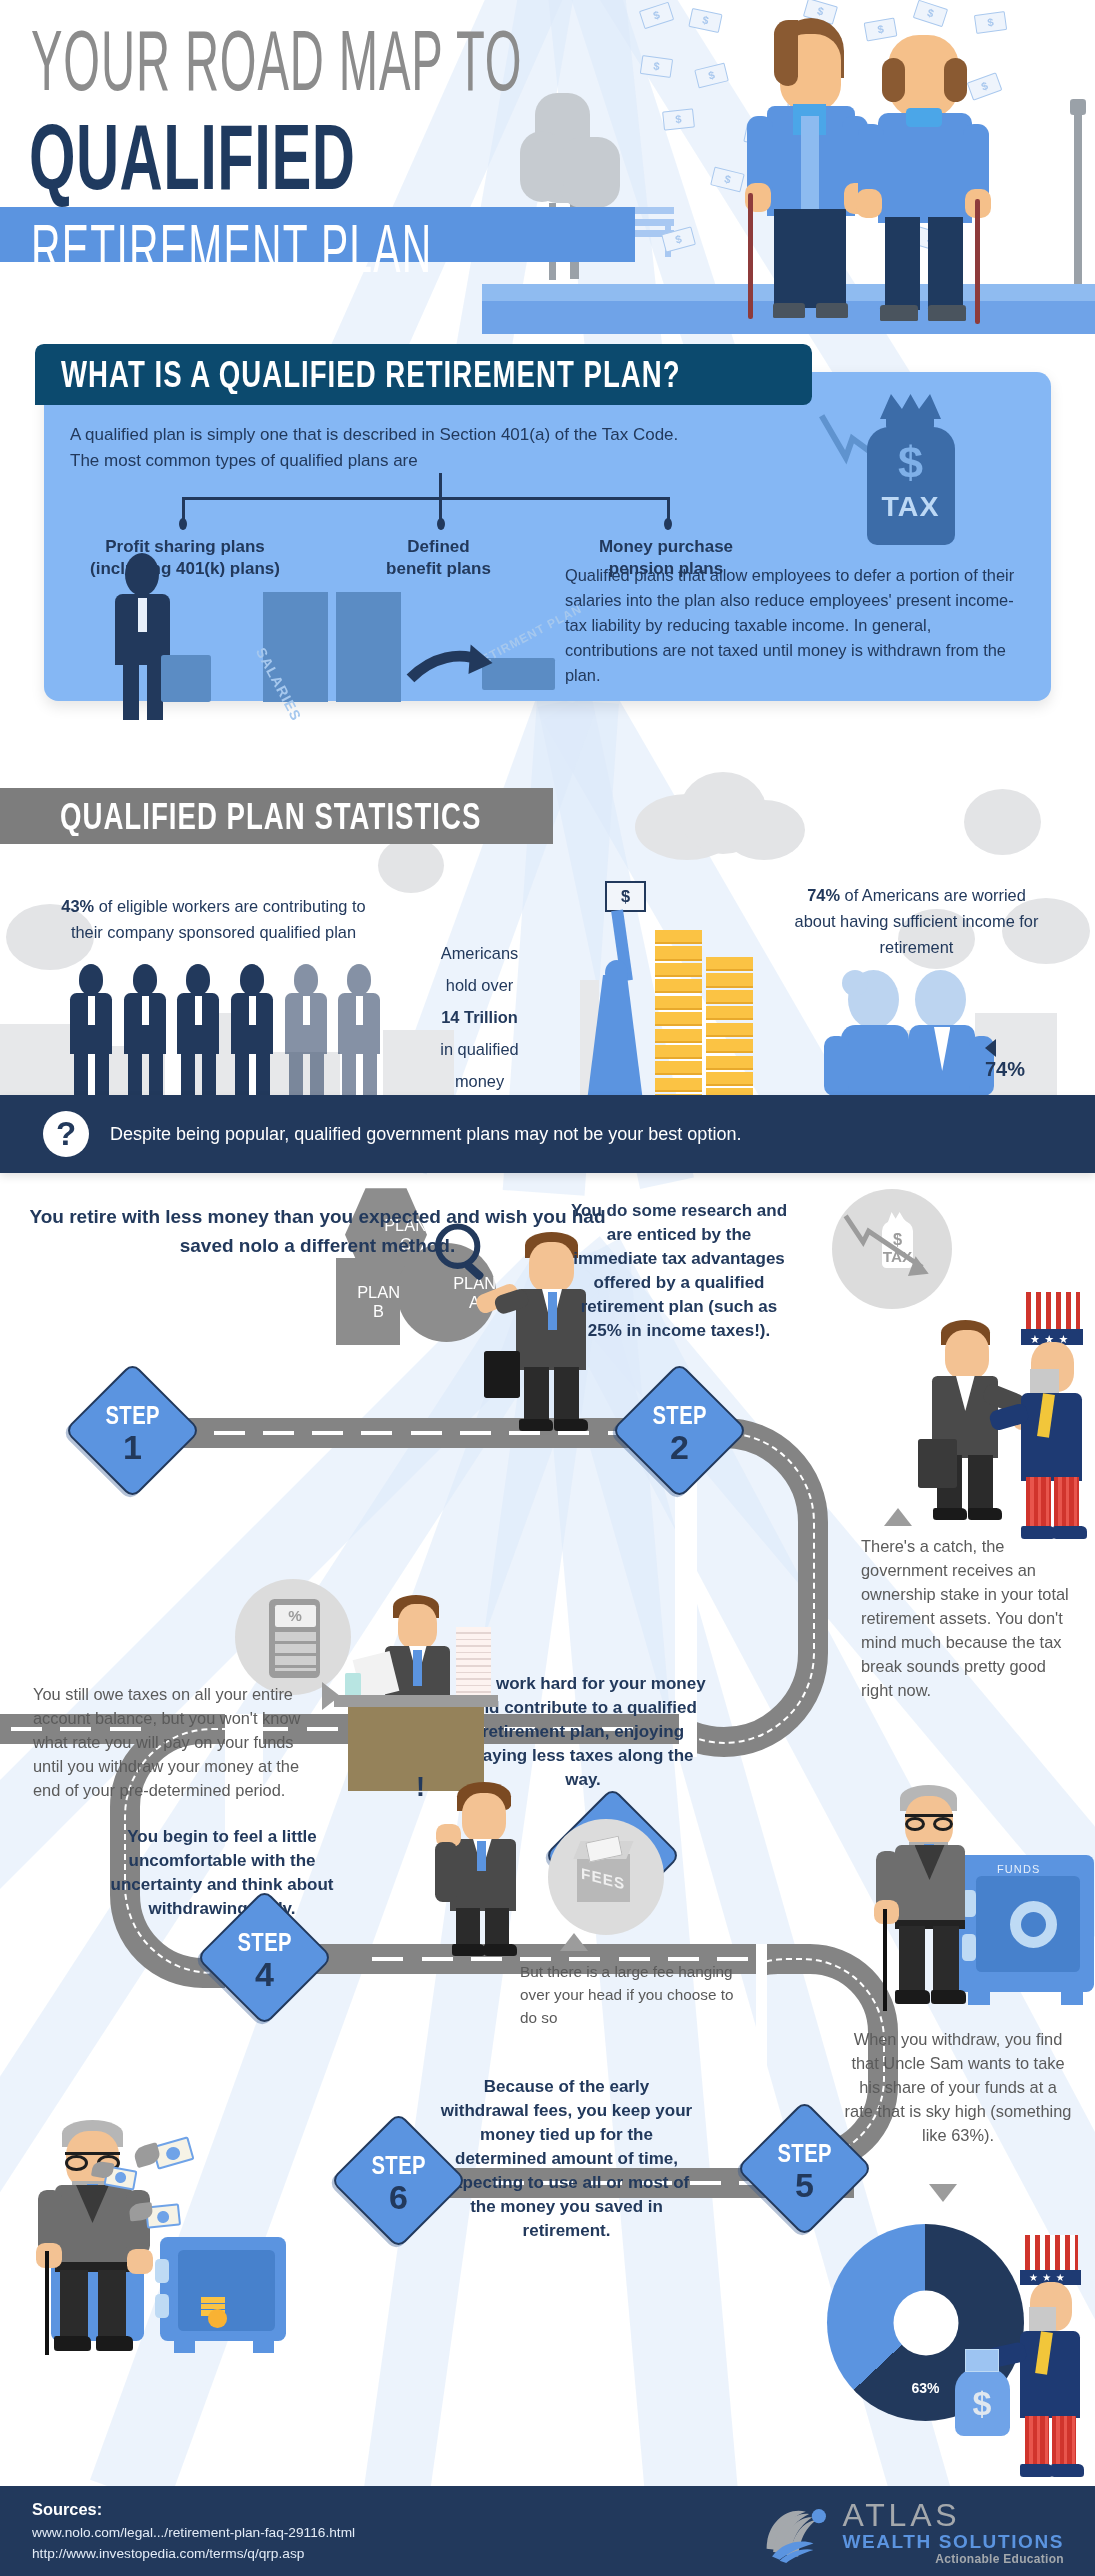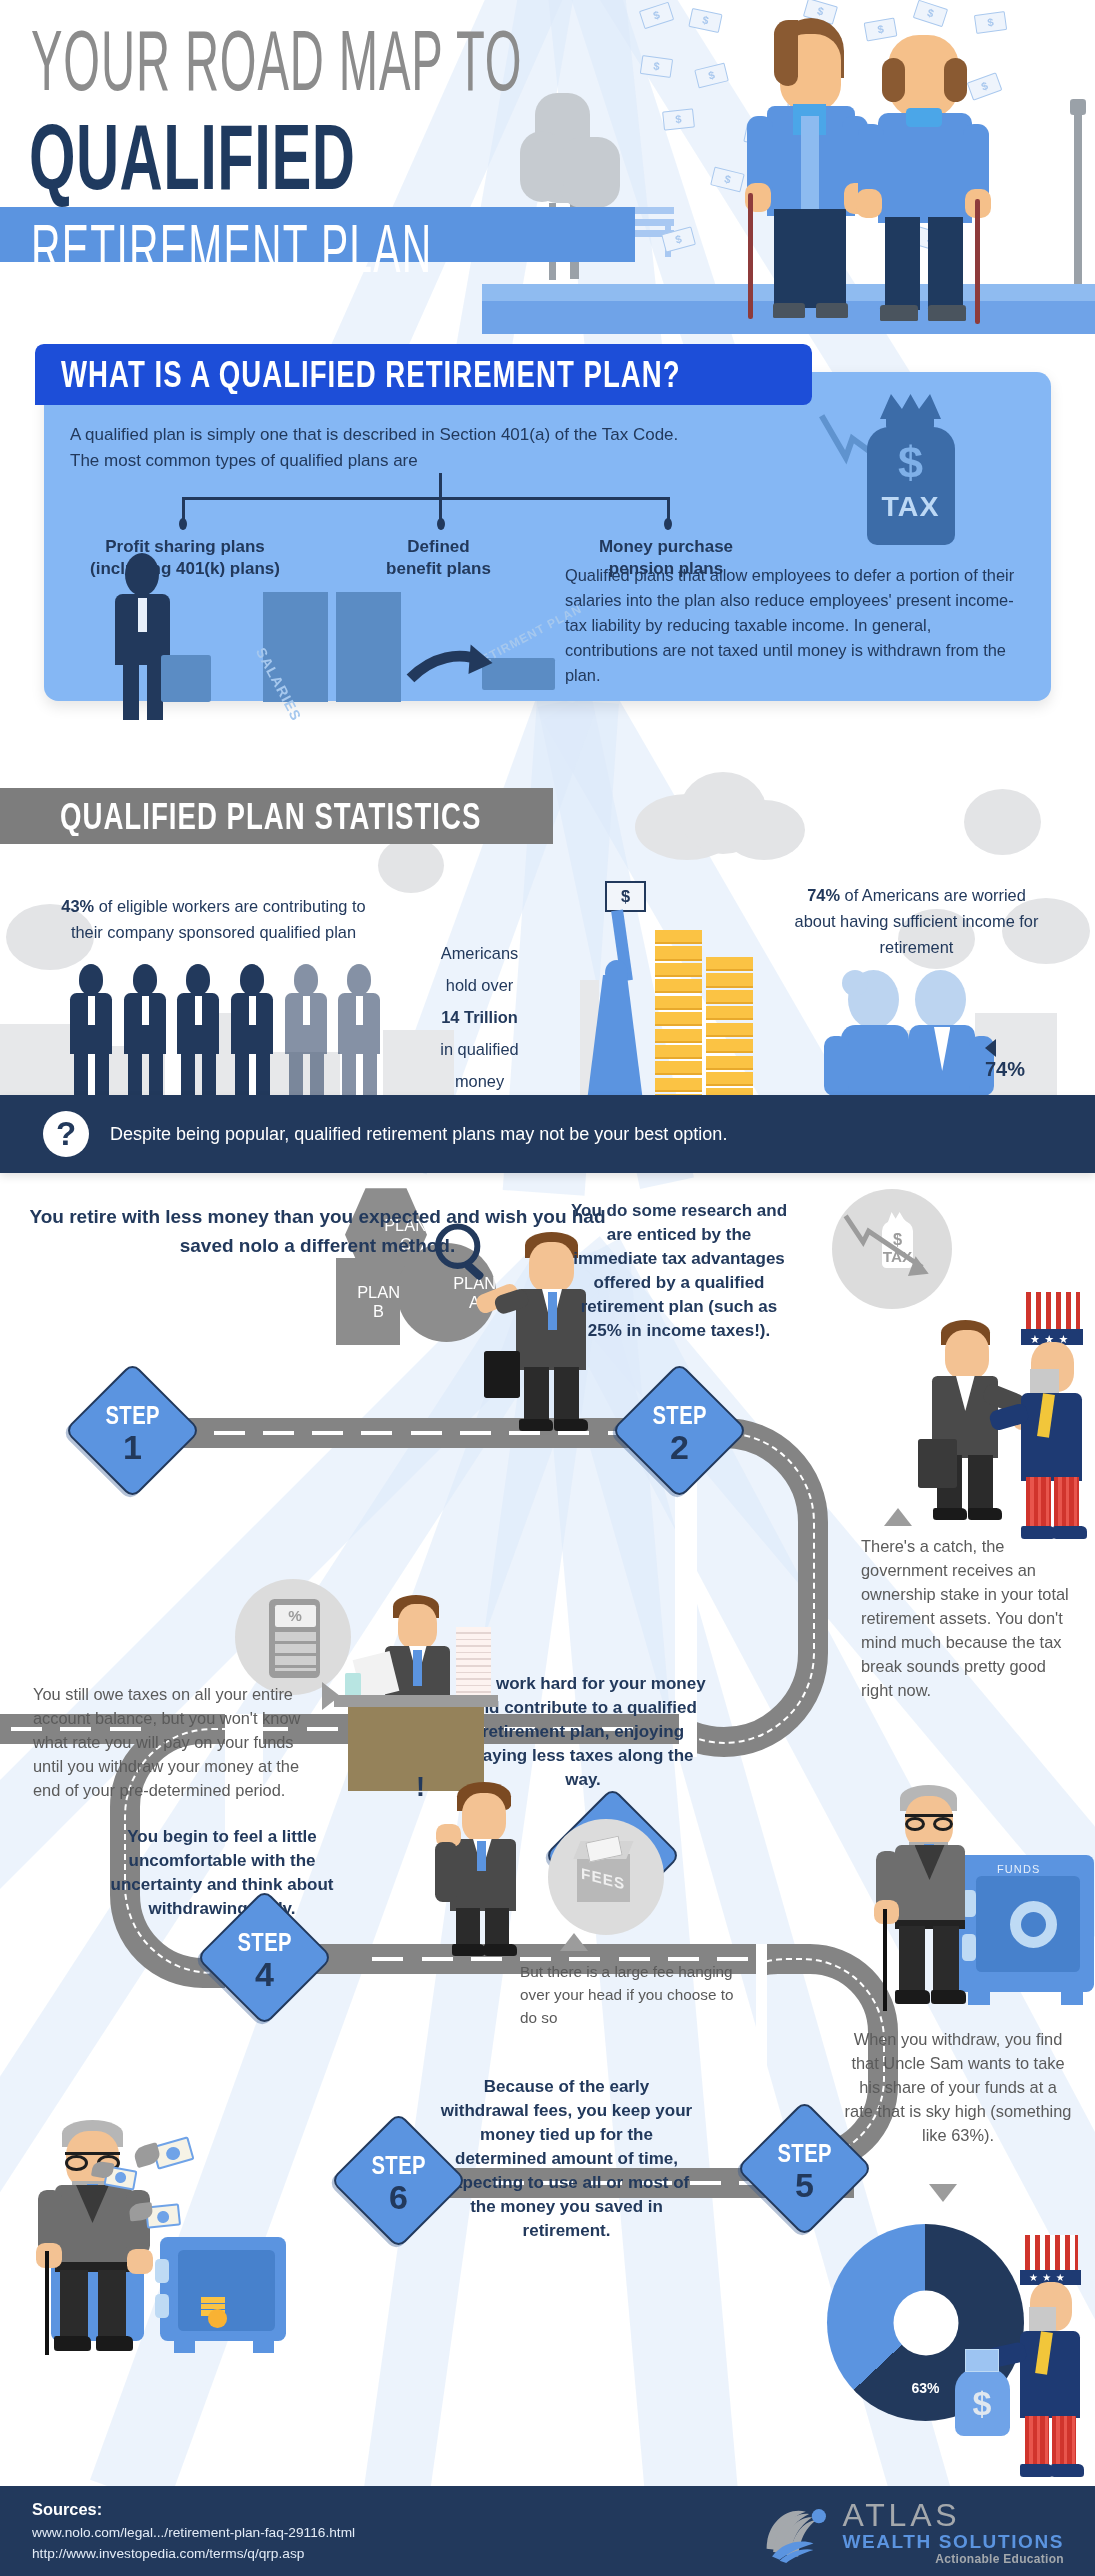--- a/index.html
+++ b/index.html
@@ -56,21 +56,21 @@
   .cane { position:absolute; background:#8e3b3b; width:5px; border-radius:2.2px; }
 
   
   .panel {
     position:absolute; left:44px; top:372px; width:1007px; height:329px;
     background:#85b7f4; border-radius:14.2px; z-index:6;
     box-shadow: 0 5.5px 14.2px rgba(0,0,0,.10);
   }
   .panel-tab {
     position:absolute; left:-8.8px; top:-28.5px; width:777px; height:61px;
-    background:#1d4ed8; border-radius:8.8px 8.8px 8.8px 0;
+    background:#0c4a6e; border-radius:8.8px 8.8px 8.8px 0;
     display:flex; align-items:center;
   }
   .panel-tab h2 {
     color:#fff; font-size:30px; letter-spacing:1.1px; margin-left:26px;
     font-weight:bold; transform:scaleY(1.25) scaleX(0.92); transform-origin:left center;
   }
   .panel-intro {
     position:absolute; left:26px; top:50px; width:630px;
     color:#22395c; font-size:17px; line-height:26px;
   }
@@ -511,21 +511,21 @@
       <div class="c-body" style="left:137px;top:66px;width:25px;height:60px;border-radius:10px;"></div>
       <div class="pct-mark">
         <span style="display:inline-block;vertical-align:middle;width:0;height:0;border-top:9.3px solid transparent;border-bottom:9.3px solid transparent;border-right:11px solid #22395c;margin-right:3.3px;"></span><span>74%</span>
       </div>
     </div>
   </div>
 
   <div class="banner">
     <div class="qm">?</div>
     <div class="banner-text">
-      <div>Despite being popular, qualified retirement plans may not be your best option.</div>
+      <div>Despite being popular, qualified government plans may not be your best option.</div>
     </div>
   </div>
 
   <div class="roadmap">
 
     <div class="road" style="left:131px;top:245px;width:553px;height:30px;"></div>
     <div class="road-dash" style="left:164px;top:258px;width:31px;"></div>
     <div class="road-dash" style="left:214px;top:258px;width:31px;"></div>
     <div class="road-dash" style="left:263px;top:258px;width:31px;"></div>
     <div class="road-dash" style="left:312px;top:258px;width:31px;"></div>

